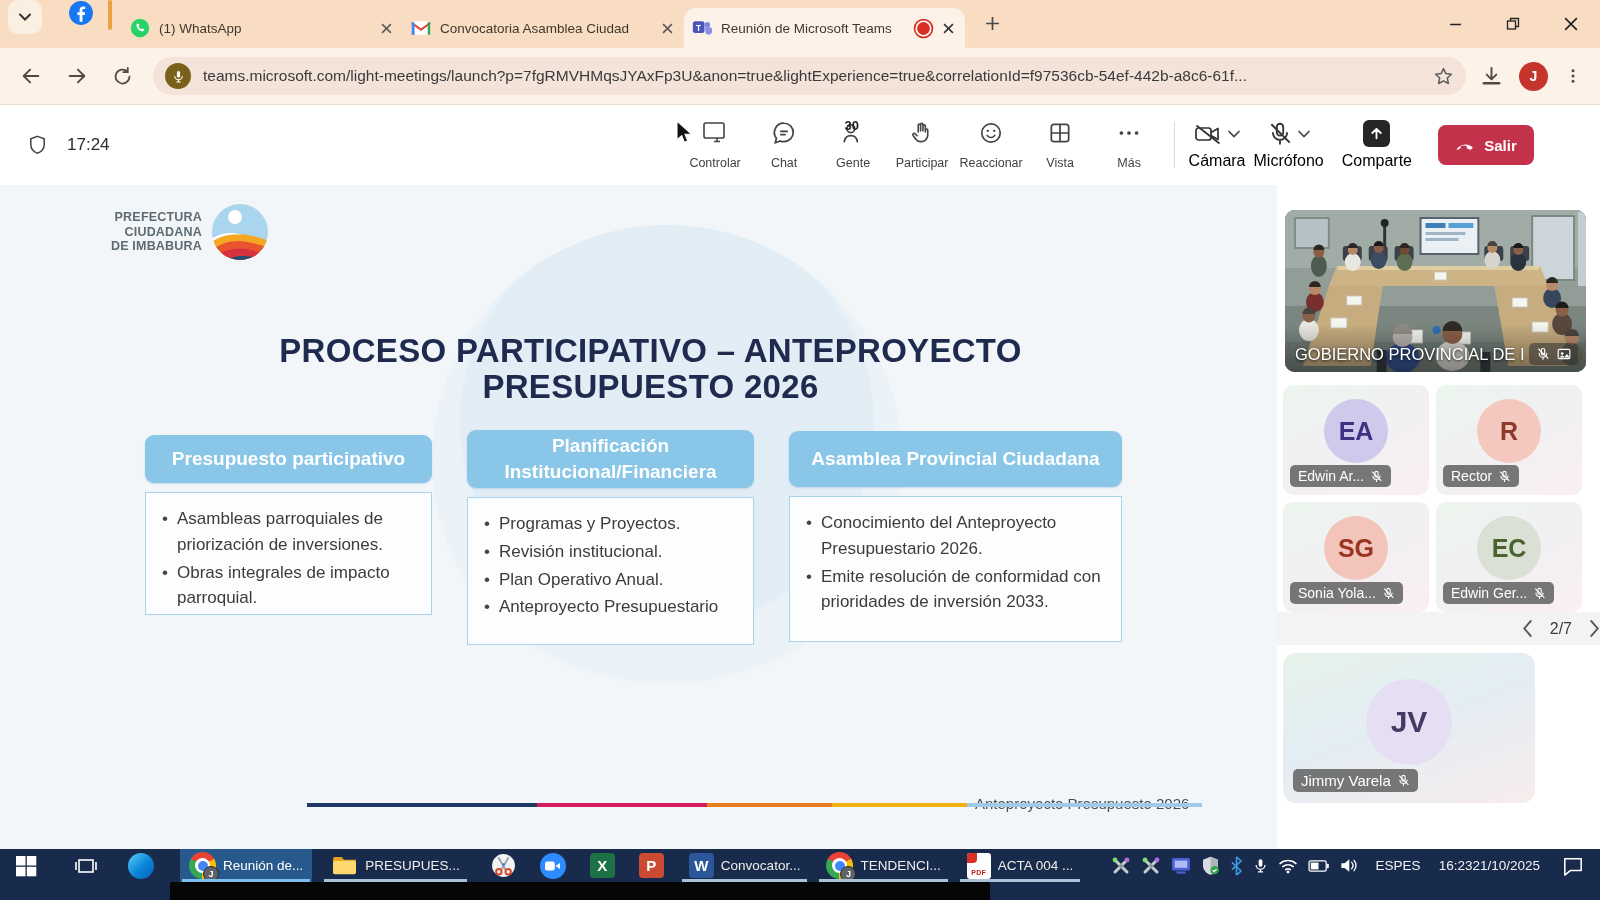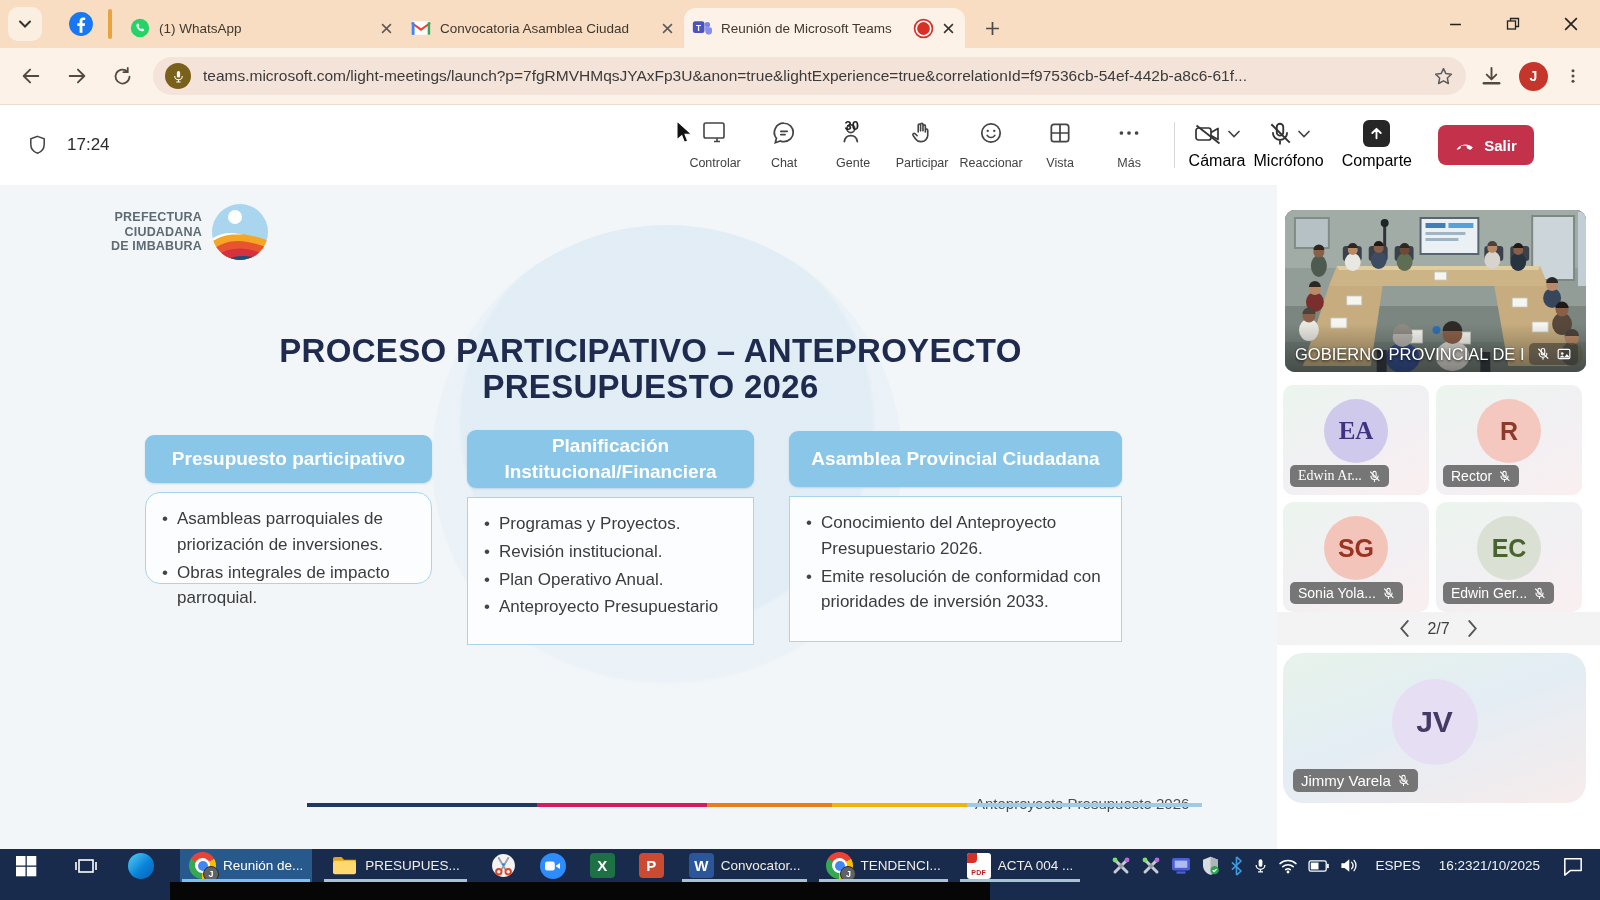--- a/index.html
+++ b/index.html
@@ -1,20 +1,20 @@
 <!DOCTYPE html>
 <html><head>
 <meta charset="utf-8">
 <style>
   html,body{margin:0;padding:0;background:#555;font-family:"Liberation Sans",sans-serif;}
   .stage{position:relative;width:1600px;height:900px;overflow:hidden;background:#F2F6F9;margin:0 auto;}
   svg{display:block}
 
   
-  .titlebar{position:absolute;top:0;left:0;width:1600px;height:48px;background:#F8DDC2;display:flex;align-items:center;}
+  .titlebar{position:absolute;top:0;left:0;width:1600px;height:48px;background:#F8DDC2;display:flex;}
   .tabsearch{width:34px;height:34px;border-radius:10px;background:#FBEFE2;margin-left:8px;display:flex;align-items:center;justify-content:center;}
   .pinfb{width:26px;height:26px;margin-left:26px;}
   .groupsep{width:4px;height:30px;background:#E8A33D;border-radius:2px;margin:0 10px 0 14px;}
   .tab{position:relative;height:40px;margin-top:8px;width:281px;display:flex;align-items:center;padding:0 8px;box-sizing:border-box;border-radius:12px 12px 0 0;color:#4b4138;}
   .tab .tlabel{font-size:13.5px;margin-left:9px;white-space:nowrap;overflow:hidden;flex:1;color:#3f382f;}
   .tab .tclose{width:18px;height:18px;display:flex;align-items:center;justify-content:center;flex:none;}
   .tab.active{background:#FDF2E8;color:#222;}
   .recdot{width:15px;height:15px;border-radius:50%;background:#D93025;border:2px solid #fff;box-shadow:0 0 0 2px #D93025;flex:none;margin:0 6px;transform:scale(.85);}
   .newtab{width:30px;height:30px;margin:8px 0 0 12px;display:flex;align-items:center;justify-content:center;}
   .wincontrols{position:absolute;right:0;top:0;height:48px;display:flex;}
@@ -69,22 +69,22 @@
   .mtl-shade{position:absolute;left:0;bottom:0;width:100%;height:48px;background:linear-gradient(transparent,rgba(20,20,20,.45));}
   .mtl-row{position:absolute;left:10px;right:8px;bottom:7px;display:flex;align-items:center;}
   .mtl-name{color:#fff;font-size:16.5px;text-shadow:0 1px 3px rgba(0,0,0,.85);white-space:nowrap;overflow:hidden;flex:1;}
   .mtl-icons{display:flex;gap:7px;background:rgba(50,50,50,.55);border-radius:5px;padding:4px 7px;margin-left:6px;}
   .ptile{position:absolute;width:146px;height:110px;border-radius:10px;background:linear-gradient(150deg,#ecf5ee 0%,#f1f0f3 50%,#faeff0 100%);}
   .pavatar{position:absolute;left:50%;top:14px;transform:translateX(-50%);width:64px;height:64px;border-radius:50%;display:flex;align-items:center;justify-content:center;font-weight:bold;font-size:25px;}
   .namepill{position:absolute;left:7px;bottom:8px;max-width:132px;background:rgba(96,96,96,.85);border-radius:5px;color:#fff;font-size:14px;padding:3px 8px;display:flex;align-items:center;gap:6px;white-space:nowrap;overflow:hidden;}
   .av-ea{background:#CFC9EC;color:#3D3380;} .av-r{background:#F4C8BF;color:#8E3A2B;}
   .av-sg{background:#F3C4BA;color:#9A3322;} .av-ec{background:#DAE0D3;color:#49632F;}
   .av-jv{background:#E6DFF3;color:#443A66;}
-  .pager{position:absolute;left:0;top:427px;width:323px;height:33px;background:#F3F3F3;display:flex;align-items:center;justify-content:center;gap:17px;font-size:16px;color:#3d3d3d;}
-  .jvtile{position:absolute;left:6px;top:468px;width:303px;height:150px;border-radius:20px;background:linear-gradient(160deg,#e7f3ea 0%,#e3edf4 45%,#f7ecec 100%);}
+  .pager{position:absolute;left:0;top:427px;width:323px;height:33px;background:#F3F3F3;display:flex;align-items:center;justify-content:flex-end;gap:17px;font-size:16px;color:#3d3d3d;}
+  .jvtile{position:absolute;left:6px;top:468px;width:252px;height:150px;border-radius:13px;background:linear-gradient(160deg,#e7f3ea 0%,#e3edf4 45%,#f7ecec 100%);}
   .jvavatar{position:absolute;left:50%;top:26px;transform:translateX(-50%);width:86px;height:86px;border-radius:50%;display:flex;align-items:center;justify-content:center;font-weight:bold;font-size:30px;}
   .jvname{bottom:11px;left:10px;font-size:15px;}
 
   
   .taskbar{position:absolute;top:849px;left:0;width:1600px;height:51px;background:#182B4D;}
   .tbrow{position:absolute;top:0;left:0;right:0;height:33px;display:flex;align-items:center;}
   .tbic{flex:none;display:flex;align-items:center;justify-content:center;}
   .tbitem{position:relative;height:33px;display:flex;align-items:center;gap:7px;padding:0 9px;flex:none;}
   .tbitem .applbl{font-size:13.5px;color:#F1EDE8;white-space:nowrap;}
   .tbitem.activeapp{background:#27598C;}
@@ -387,21 +387,21 @@
         </svg>
       </div>
 
       <div class="stitle">
         <div>PROCESO PARTICIPATIVO – ANTEPROYECTO</div>
         <div>PRESUPUESTO 2026</div>
       </div>
 
       <div class="scol" style="left:133px;top:250px;width:287px;">
         <div class="cpill" style="height:48px;">Presupuesto participativo</div>
-        <div class="cbox" style="height:92px;border-radius:15px;">
+        <div class="cbox" style="height:123px;">
           <ul>
             <li>Asambleas parroquiales de priorización de inversiones.</li>
             <li>Obras integrales de impacto parroquial.</li>
           </ul>
         </div>
       </div>
 
       <div class="scol" style="left:455px;top:245px;width:287px;">
         <div class="cpill" style="height:58px;padding:0 10px;">Planificación Institucional/Financiera</div>
         <div class="cbox" style="height:148px;">
@@ -536,21 +536,21 @@
               </svg>
             <svg width="14" height="14" viewBox="0 0 24 24">
                 <rect x="2" y="4" width="20" height="16" rx="2" fill="none" stroke="#fff" stroke-width="2"></rect>
                 <circle cx="9" cy="11" r="2.2" fill="#fff"></circle>
                 <path d="M4 18l5-4 4 3 4-5 5 6z" fill="#fff"></path>
               </svg>
           </span>
         </div>
       </div>
 
-      <div class="ptile" style="left:6px;top:200px;font-family:Liberation Serif, serif;">
+      <div class="ptile" style="left:6px;top:200px;">
         <div class="pavatar av-ea">EA</div>
         <div class="namepill">
             <span>Edwin Ar...</span>
           <svg width="13" height="13" viewBox="0 0 24 24">
               <rect x="9" y="2.5" width="6" height="11" rx="3" fill="none" stroke="#fff" stroke-width="2"></rect>
               <path d="M5.5 11a6.5 6.5 0 0 0 13 0M12 17.5V21" fill="none" stroke="#fff" stroke-width="2" stroke-linecap="round"></path>
               <path d="M4 3l17 17" stroke="#fff" stroke-width="2"></path>
             </svg>
         </div>
       </div>

